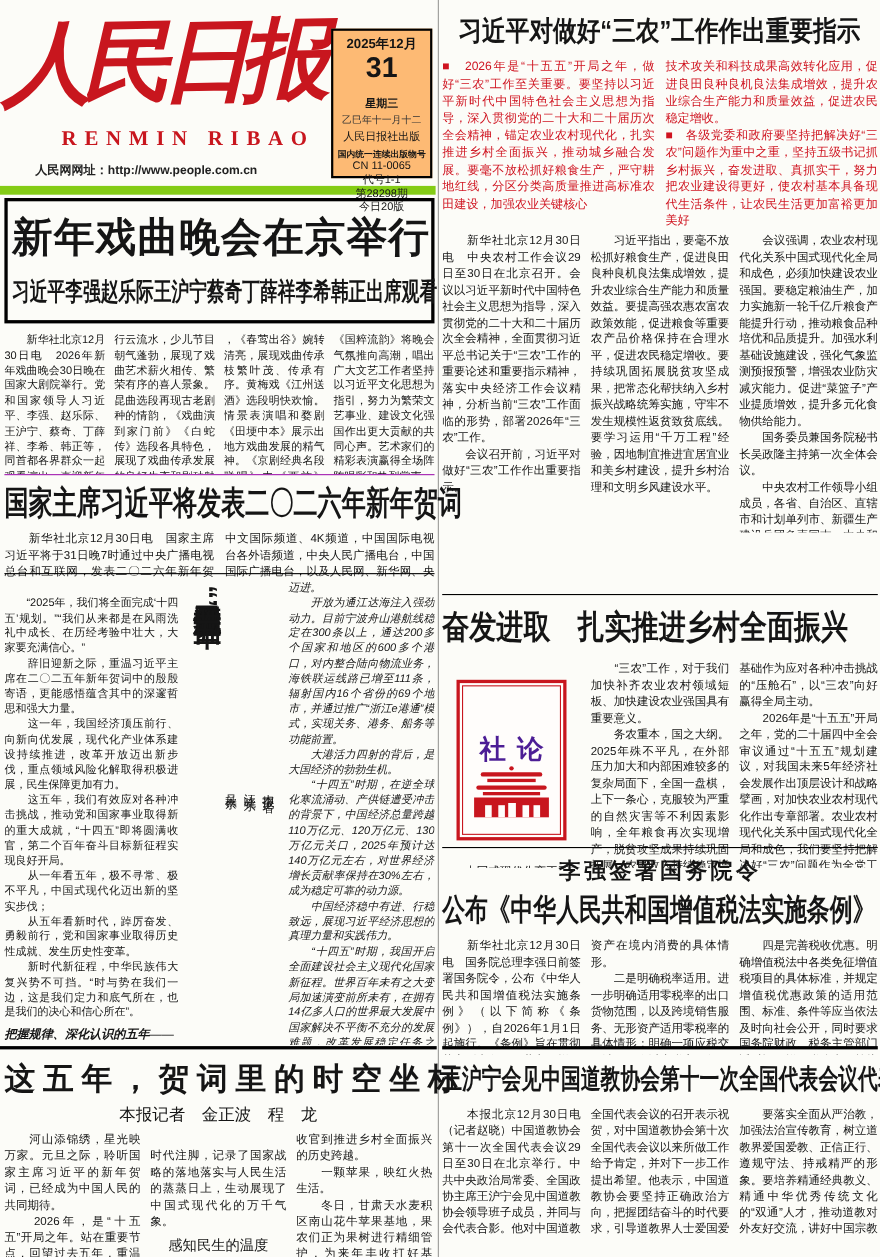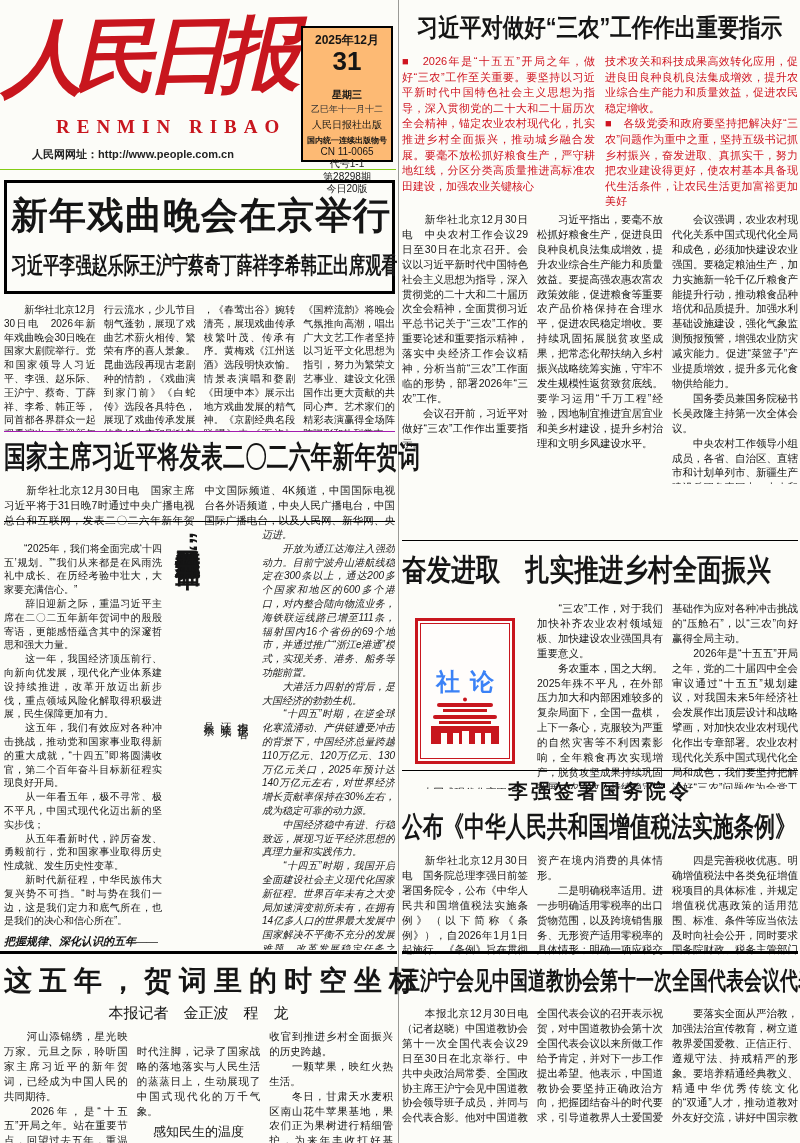--- a/index.html
+++ b/index.html
@@ -1,20 +1,20 @@
 <!DOCTYPE html>
 <html><head>
 <meta charset="utf-8">
 <style>
   html,body{margin:0;padding:0;background:#e8e8e4;}
   #page{position:relative;width:800px;height:1143px;background:#fcfcf8;margin:0 auto;
         font-family:"Liberation Sans","DejaVu Sans",sans-serif;color:#151515;overflow:hidden;}
   .vrule{position:absolute;left:398px;top:0;width:1px;height:1143px;background:#9a9a96;}
   
-  .masthead{position:absolute;left:0;top:0;width:396px;height:169px;border-bottom:1px solid #84cc16;}
+  .masthead{position:absolute;left:0;top:0;width:396px;height:169px;border-bottom:8px solid #84cc16;}
   .logo{position:absolute;left:2px;top:2px;width:292px;height:114px;color:#c8161e;
         font-family:"Liberation Serif","DejaVu Serif",serif;font-weight:bold;font-style:italic;
         font-size:82px;line-height:110px;letter-spacing:-10px;white-space:nowrap;transform:rotate(-1deg);}
   .logo-latin{position:absolute;left:56px;top:116px;color:#c8161e;font-size:19px;font-weight:bold;
         letter-spacing:7px;font-family:"Liberation Serif",serif;}
   .website{position:absolute;left:32px;top:147px;font-size:11px;font-weight:bold;color:#222;}
   .datebox{position:absolute;right:3px;top:26px;width:92px;height:136px;border:2px solid #000;
         background:#fdba74;text-align:center;font-size:9px;line-height:1.25;padding-top:5px;box-sizing:border-box;}
   .db-month{font-size:12px;font-weight:bold;}
   .db-day{font-size:26px;font-weight:bold;line-height:1.05;}
@@ -55,21 +55,21 @@
   .v-byline{position:absolute;right:2px;top:185px;writing-mode:vertical-rl;font-size:11px;
       font-family:"Liberation Serif",serif;height:230px;letter-spacing:2px;}
   .v-byline span{display:block;margin:0 2px;}
   .feat-right{width:133px;font-size:10px;line-height:1.38;text-align:justify;white-space:pre-line;overflow:hidden;font-style:italic;}
   
   .art-ed{position:absolute;left:402px;top:540px;width:396px;height:248px;border-top:1px solid #000;padding-top:9px;box-sizing:border-box;}
   .ed-h1{font-size:30px;transform:scaleX(.82);width:122%;}
   .ed-cols{display:flex;gap:9px;margin-top:10px;height:188px;overflow:hidden;}
   .badge{width:94px;height:140px;border:3px solid #c8161e;margin:2px auto 6px;text-align:center;position:relative;background:#fffdfb;}
   .badge-inner{position:absolute;inset:2px;border:1px solid #c8161e;}
-  .badge-title{margin-top:14px;color:#3b82f6;font-weight:bold;font-size:24px;letter-spacing:10px;padding-left:10px;font-family:"Liberation Serif",serif;}
+  .badge-title{margin-top:14px;color:#4c1d95;font-weight:bold;font-size:24px;letter-spacing:10px;padding-left:10px;font-family:"Liberation Serif",serif;}
   .badge-art{position:absolute;bottom:6px;left:0;width:100%;}
   
   .art-vat{position:absolute;left:402px;top:770px;width:396px;height:180px;border-top:1px solid #000;padding-top:7px;box-sizing:border-box;}
   .vat-kick{text-align:center;font-size:20px;font-weight:bold;letter-spacing:3px;}
   .vat-h1{font-size:28px;transform:scaleX(.74);width:135%;margin-top:3px;}
   .vat-cols{display:flex;gap:9px;margin-top:7px;height:106px;overflow:hidden;}
   
   .art-coords{position:absolute;left:0;top:951px;width:397px;height:192px;border-top:3px solid #000;padding:8px 4px 0;box-sizing:border-box;}
   .coords-h1{text-align:center;font-size:28px;font-weight:bold;letter-spacing:7px;font-family:"Liberation Serif",serif;white-space:nowrap;}
   .coords-by{text-align:center;font-size:15px;font-family:"Liberation Serif",serif;margin:4px 0 6px;}

